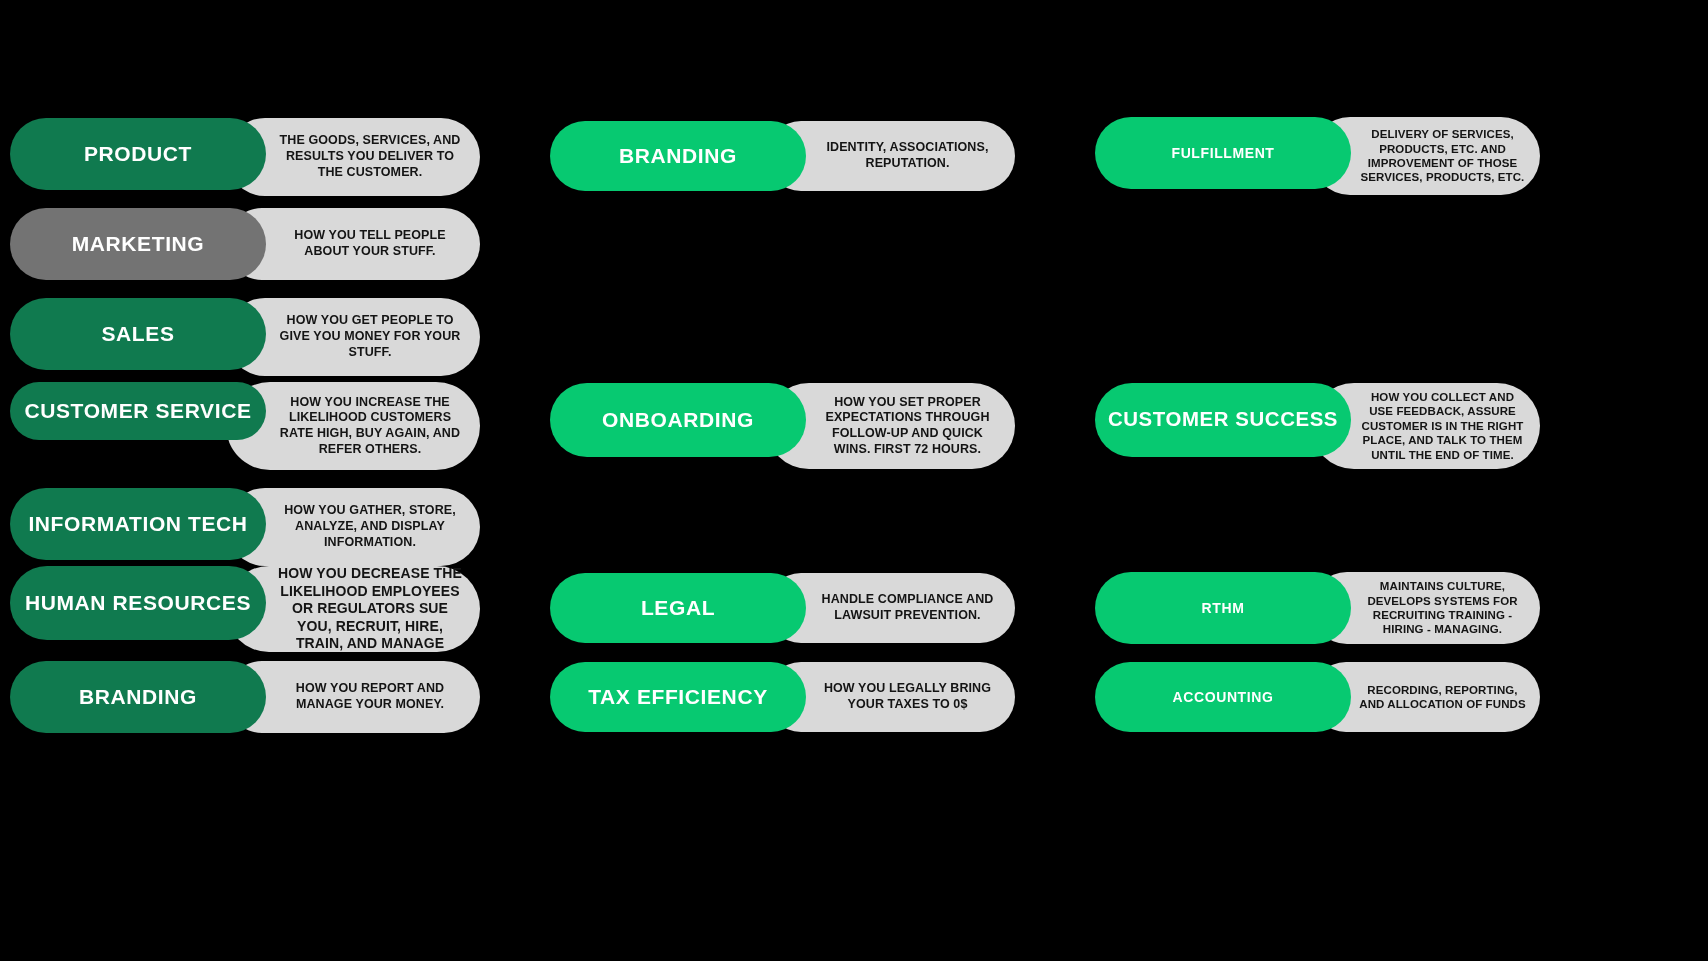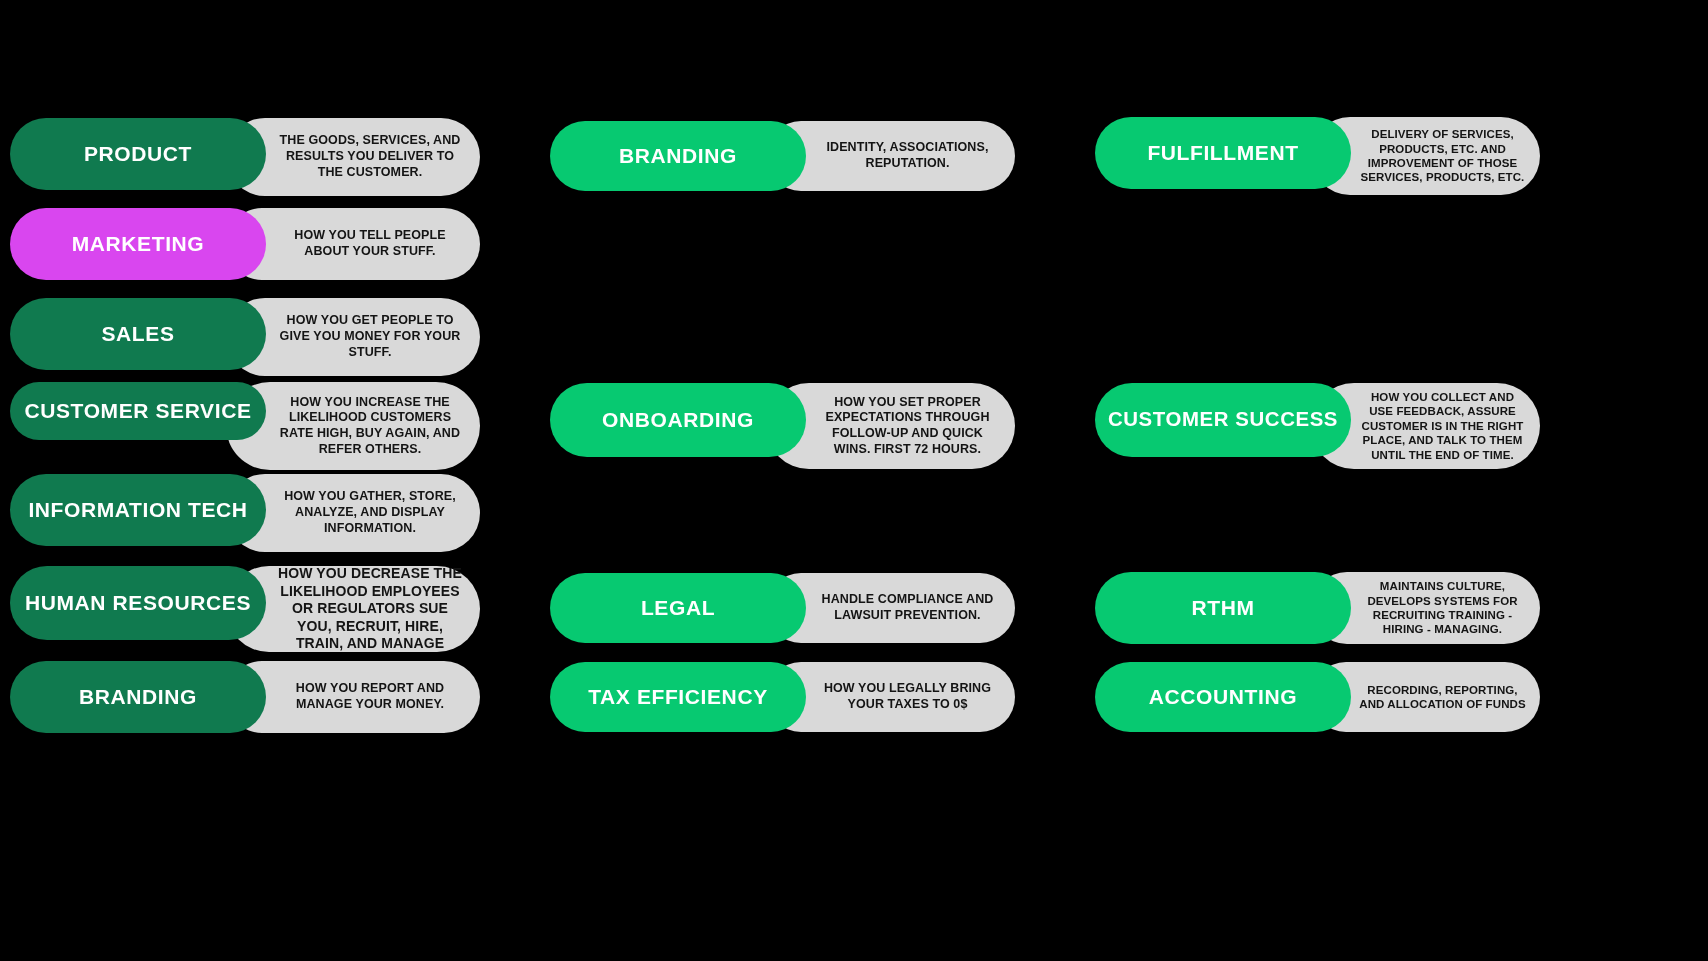--- a/index.html
+++ b/index.html
@@ -87,21 +87,21 @@
   #col-left .desc-text { font-size: 12.5px; }
 
   
   #col-middle .pill  { width: 256px; }
   #col-middle .pill-label { font-size: 21px; }
   #col-middle .desc  { width: 209px; }
   #col-middle .desc-text { font-size: 12.5px; }
 
   
   #col-right .pill  { width: 256px; }
-  #col-right .pill-label { font-size: 21px; }
+  #col-right .pill-label { font-size: 14px; }
   #col-right .desc  { width: 189px; }
   #col-right .desc-text { font-size: 11.5px; }
 
   
   .h-70  { height: 59px; }
   .h-72  { height: 72px; }
   .h-78  { height: 78px; }
   .h-86  { height: 86px; }
   .h-88  { height: 88px; }
 
@@ -127,21 +127,21 @@
     <div class="row h-78" style="top:118px;">
       <div class="pill" style="background:#107A4F;">
         <span class="pill-label">PRODUCT</span>
       </div>
       <div class="desc">
         <span class="desc-text">THE GOODS, SERVICES, AND RESULTS YOU DELIVER TO THE CUSTOMER.</span>
       </div>
     </div>
 
     <div class="row h-72" style="top:208px;">
-      <div class="pill" style="background:#d946ef;">
+      <div class="pill" style="background:#737373;">
         <span class="pill-label">MARKETING</span>
       </div>
       <div class="desc">
         <span class="desc-text">HOW YOU TELL PEOPLE ABOUT YOUR STUFF.</span>
       </div>
     </div>
 
     <div class="row h-78" style="top:298px;">
       <div class="pill" style="background:#107A4F;">
         <span class="pill-label">SALES</span>
@@ -153,21 +153,21 @@
 
     <div class="row h-88" style="top:382px;">
       <div class="pill" style="background:#107A4F;">
         <span class="pill-label">CUSTOMER SERVICE</span>
       </div>
       <div class="desc">
         <span class="desc-text">HOW YOU INCREASE THE LIKELIHOOD CUSTOMERS RATE HIGH, BUY AGAIN, AND REFER OTHERS.</span>
       </div>
     </div>
 
-    <div class="row h-78" style="top:474px;">
+    <div class="row h-78" style="top:488px;">
       <div class="pill" style="background:#107A4F;">
         <span class="pill-label">INFORMATION TECH</span>
       </div>
       <div class="desc">
         <span class="desc-text">HOW YOU GATHER, STORE, ANALYZE, AND DISPLAY INFORMATION.</span>
       </div>
     </div>
 
     <div class="row h-86" style="top:566px;">
       <div class="pill" style="background:#107A4F;">

